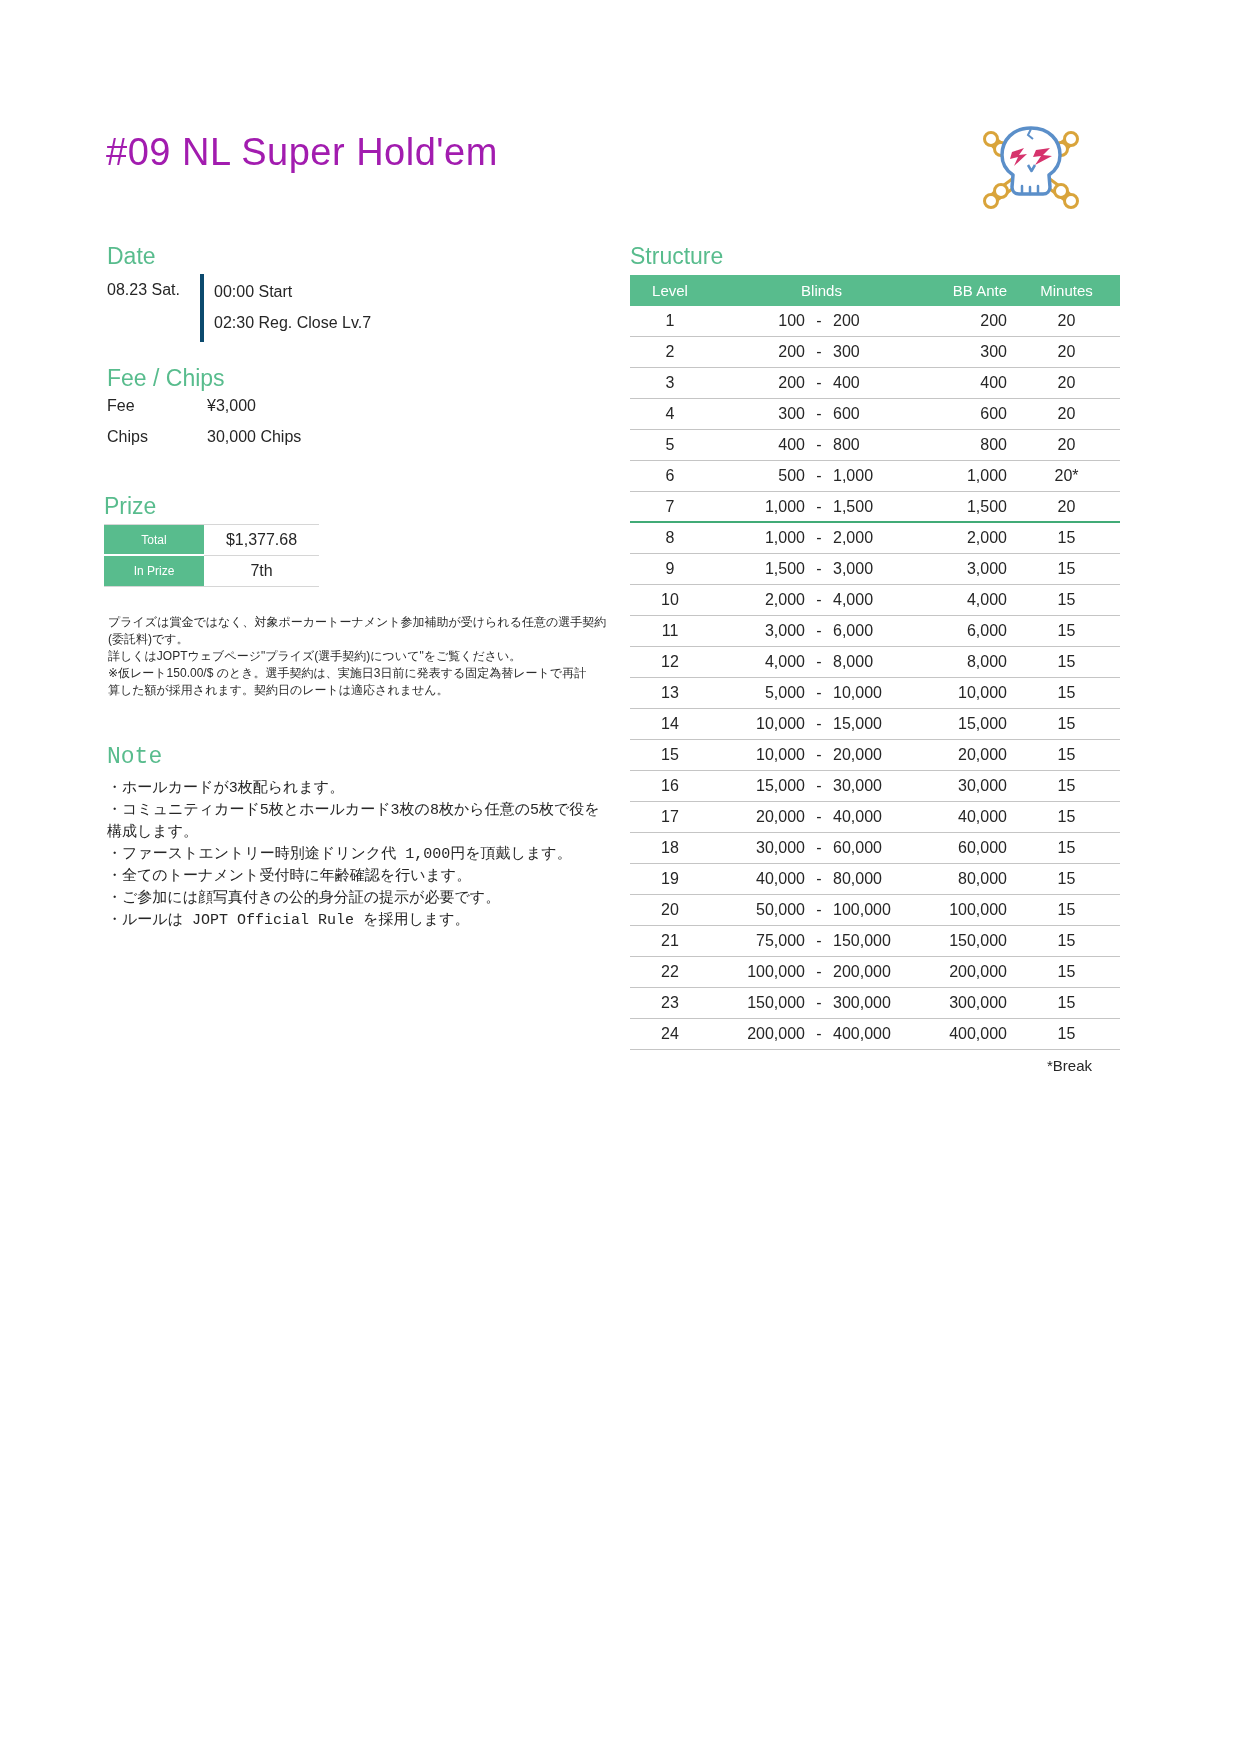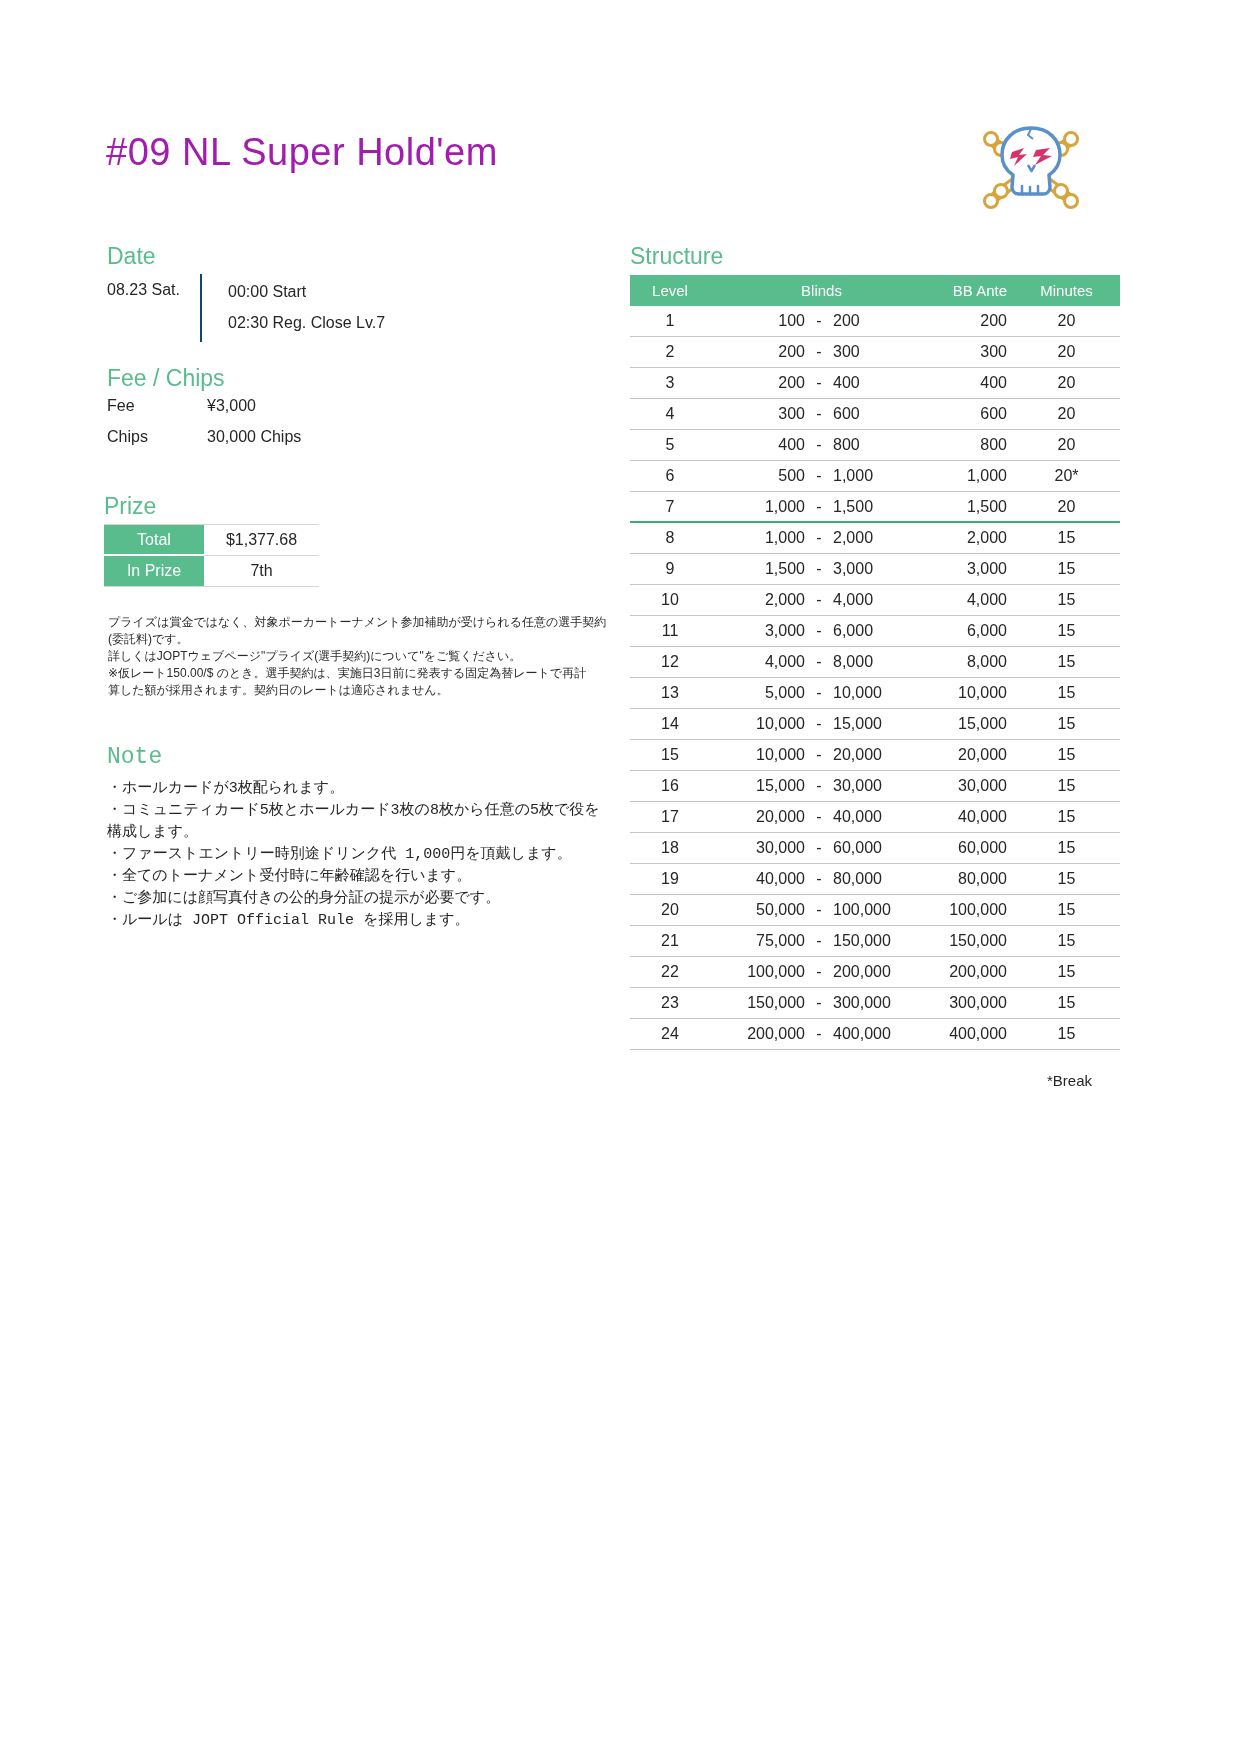--- a/index.html
+++ b/index.html
@@ -13,36 +13,36 @@
     white-space: nowrap;
   }
   .logo { position: absolute; left: 972px; top: 118px; }
 
   .sec-heading { color: #58bc8d; font-size: 23px; font-weight: 400; line-height: 26px; }
 
   
   .sec-date { position: absolute; left: 107px; top: 243px; width: 440px; }
   .date-body { display: flex; margin-top: 5px; }
   .date-day { width: 93px; font-size: 16px; padding-top: 7px; }
-  .date-times { border-left: 2px solid #0c4a6e; padding: 2px 0 4px 26px; font-size: 16px; line-height: 31px; min-height: 66px; }
+  .date-times { border-left: 4px solid #0c4a6e; padding: 2px 0 4px 10px; font-size: 16px; line-height: 31px; min-height: 66px; }
   .date-times div { white-space: nowrap; }
 
   
   .sec-fee { position: absolute; left: 107px; top: 365px; width: 440px; }
   .fee-rows { margin-top: 6px; }
   .fee-row { display: flex; font-size: 16px; height: 31px; align-items: flex-start; }
   .fee-label { width: 100px; }
   .fee-value { white-space: nowrap; }
 
   
   .sec-prize { position: absolute; left: 104px; top: 493px; width: 440px; }
   .prize-table { margin-top: 5px; width: 215px; border-top: 1px solid #d6d6d6; }
   .prize-row { display: flex; height: 31px; border-bottom: 1px solid #d6d6d6; }
   .prize-label {
-    width: 100px; background: #58bc8d; color: #fff; font-size: 16px;
+    width: 100px; background: #58bc8d; color: #fff; font-size: 12px;
     display: flex; align-items: center; justify-content: center;
     border-bottom: 2px solid #fff; margin-bottom: -1px; height: 31px;
   }
   .prize-row:last-child .prize-label { border-bottom: none; height: 30px; }
   .prize-value { flex: 1; font-size: 16px; display: flex; align-items: center; justify-content: center; }
 
   
   .prize-disclaimer { position: absolute; left: 108px; top: 614px; font-size: 12px; line-height: 17px; color: #2b2b2b; }
   .prize-disclaimer div { white-space: nowrap; }
 
@@ -62,21 +62,21 @@
     border-bottom: 1px solid #c5c5c5; font-size: 16px; background: #fff;
   }
   .reg-close-row { border-bottom: 2px solid #41ab77; }
   .c-level { width: 80px; text-align: center; }
   .c-blinds-head { width: 223px; text-align: center; }
   .c-sb { width: 95px; text-align: right; }
   .c-dash { width: 28px; text-align: center; }
   .c-bb { width: 100px; text-align: left; }
   .c-ante { width: 80px; text-align: right; padding-right: 6px; }
   .c-min { width: 107px; text-align: center; }
-  .break-note { margin-top: 22px; text-align: right; padding-right: 28px; font-size: 15px; }
+  .break-note { margin-top: 7px; text-align: right; padding-right: 28px; font-size: 15px; }
 </style>
 </head>
 <body>
 
 <div class="page">
 
   <h1 class="page-title">#09 NL Super Hold'em</h1>
 
   <div class="logo">
     <svg width="118" height="100" viewBox="0 0 118 100">

